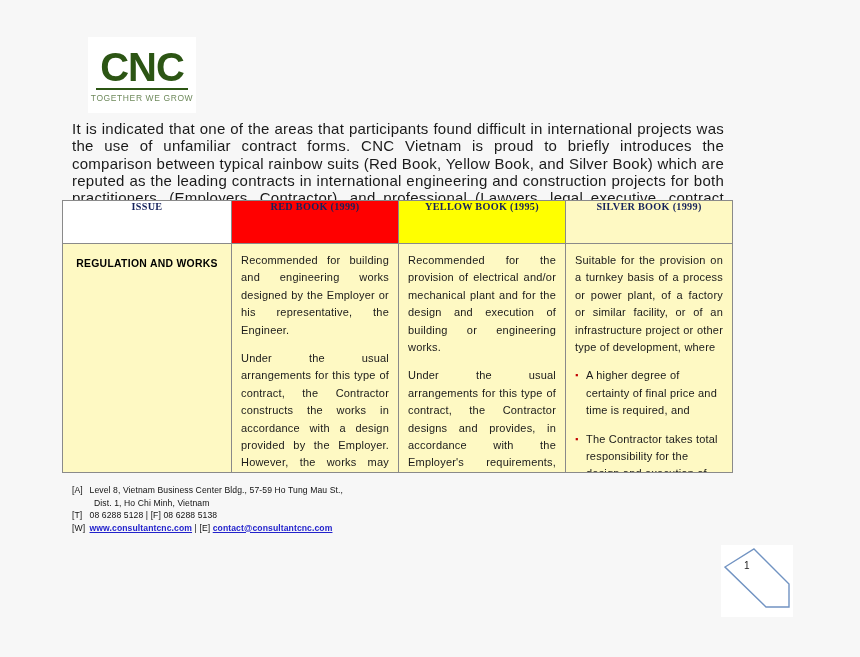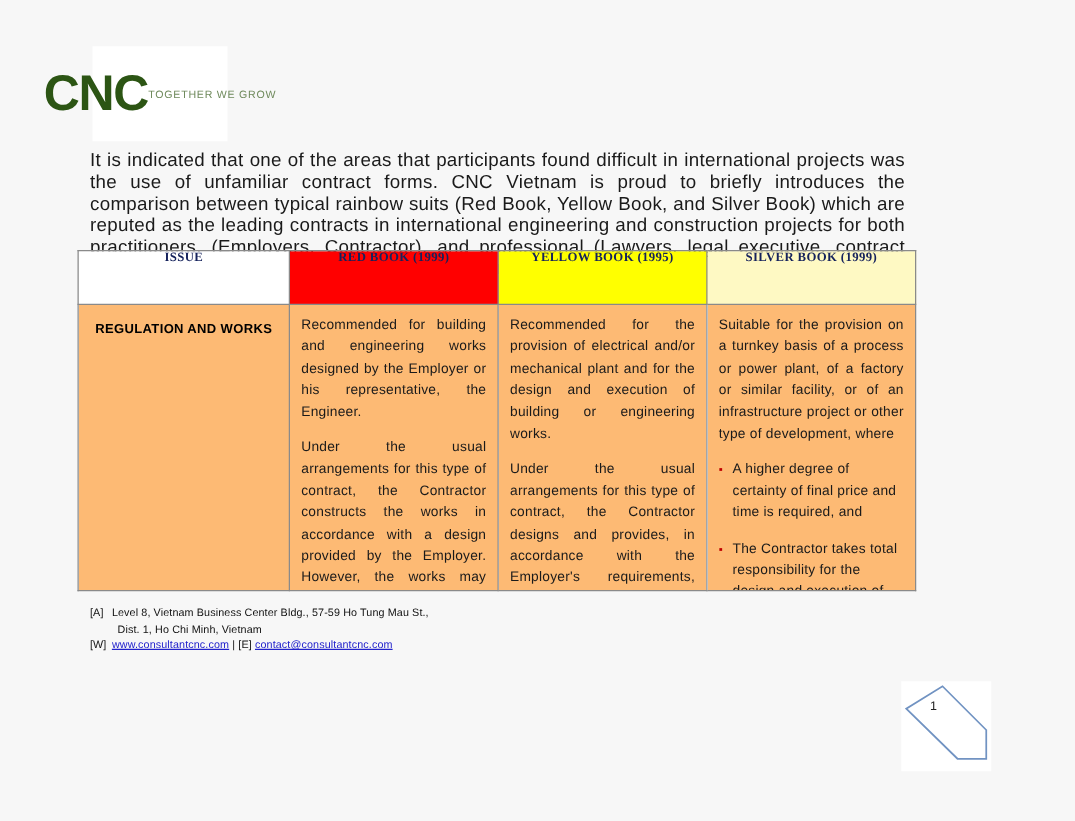--- a/index.html
+++ b/index.html
@@ -11,27 +11,27 @@
     width: 860px;
     height: 657px;
     position: relative;
     font-family: "Liberation Sans", sans-serif;
     overflow: hidden;
   }
 
   
   .logo-box {
     position: absolute;
-    left: 74px;
+    left: 88px;
     top: 37px;
     width: 108px;
     height: 76px;
     background: #ffffff;
     display: flex;
-    flex-direction: row;
+    flex-direction: column;
     align-items: center;
     justify-content: center;
   }
   .logo-mark {
     font-family: "Liberation Sans", sans-serif;
     font-size: 40px;
     font-weight: bold;
     letter-spacing: -1px;
     color: #2c5514;
     line-height: 40px;
@@ -87,21 +87,21 @@
     letter-spacing: 0.3px;
     color: #15225c;
     font-family: Liberation Serif, serif;
   }
   .hdr-issue   { background: #ffffff; }
   .hdr-red     { background: #ff0000; margin-top: 32px; }
   .hdr-yellow  { background: #ffff00; }
   .hdr-silver  { background: #999999; }
 
   .body-cell {
-    background: #fdba74;
+    background: #fef9c3;
     height: 228px;
     overflow: hidden;
   }
   .cell-clip {
     height: 228px;
     overflow: hidden;
     padding: 8px 9px 0 9px;
     box-sizing: border-box;
   }
   .issue-label {
@@ -156,27 +156,27 @@
     font-weight: bold;
     font-size: 8.8px;
     margin-bottom: 1px;
   }
   .footer-line { white-space: nowrap; }
   .footer-tag { display: inline-block; min-width: 15px; }
   .footer-indent { padding-left: 22px; }
   .flink {
     color: #2222cc;
     text-decoration: underline;
-    font-weight: normal;
+    font-weight: bold;
     text-align: right;
   }
   .flink2 {
     color: #2222cc;
     text-decoration: underline;
-    font-weight: normal;
+    font-weight: bold;
   }
 
   
   .page-badge-box {
     position: absolute;
     left: 721px;
     top: 545px;
     width: 72px;
     height: 72px;
     background: #ffffff;
@@ -254,20 +254,27 @@
 
 <div class="footer">
   <div class="footer-line">
     <span class="footer-tag">[A]</span>
     <span>Level 8, Vietnam Business Center Bldg., 57-59 Ho Tung Mau St.,</span>
   </div>
   <div class="footer-line footer-indent">
     <span>Dist. 1, Ho Chi Minh, Vietnam</span>
   </div>
   <div class="footer-line">
+    <span class="footer-tag">[T]</span>
+    <span>08 6288 5128</span>
+    <span>|</span>
+    <span>[F]</span>
+    <span>08 6288 5138</span>
+  </div>
+  <div class="footer-line">
     <span class="footer-tag">[W]</span>
     <a href="#" class="flink">www.consultantcnc.com</a>
     <span>|</span>
     <span>[E]</span>
     <a href="#" class="flink2">contact@consultantcnc.com</a>
   </div>
 </div>
 
 <div class="page-badge-box">
   <svg width="72" height="72" viewBox="0 0 72 72">

